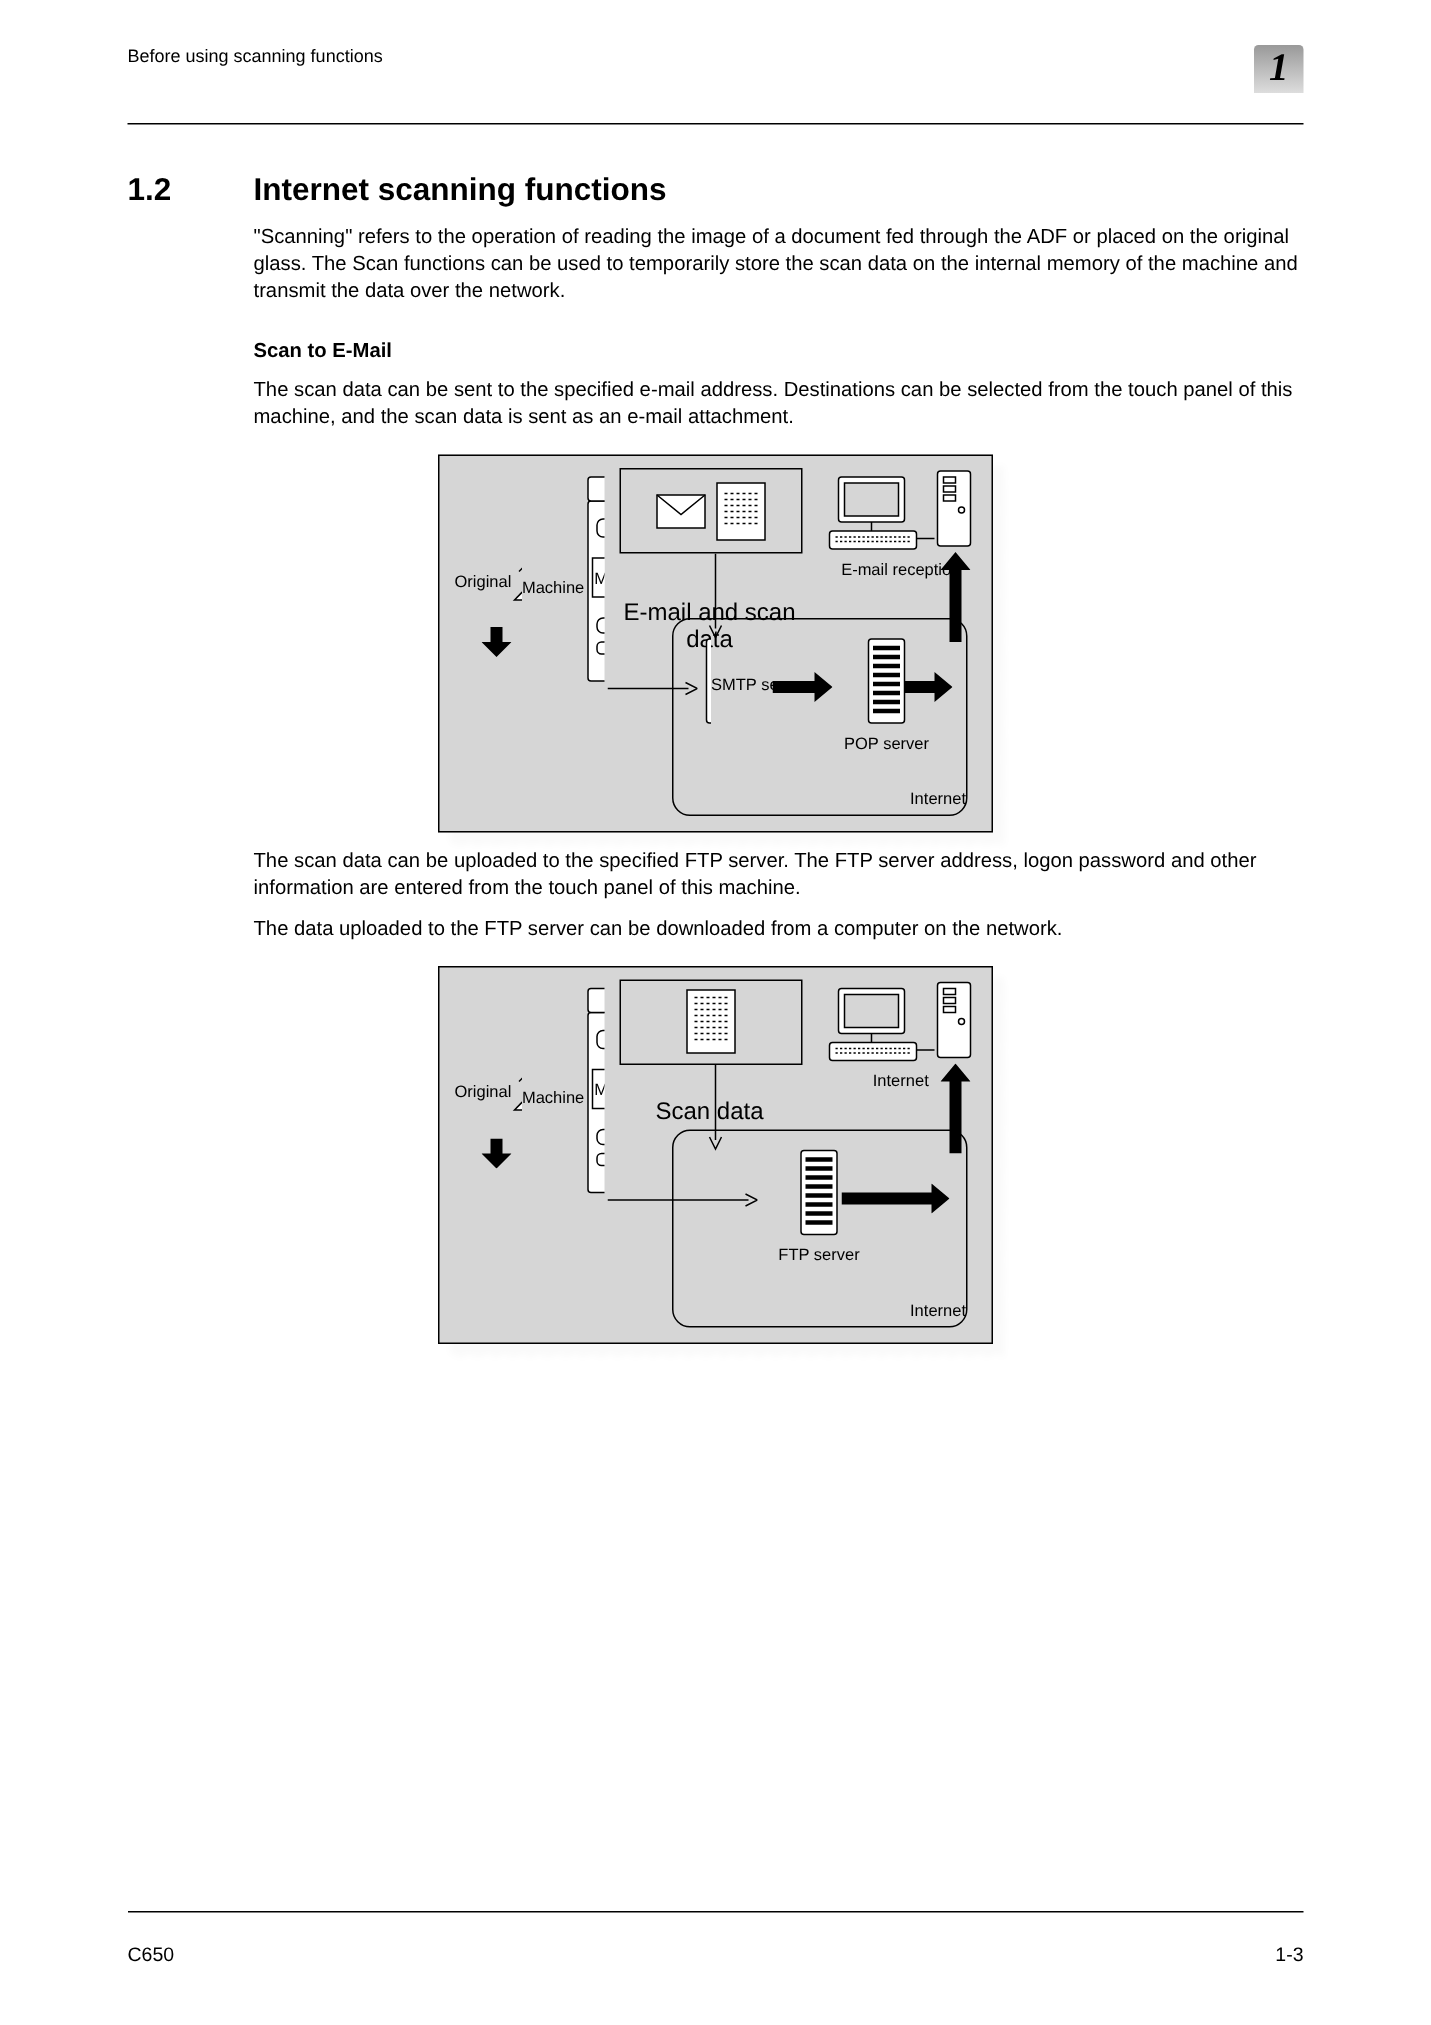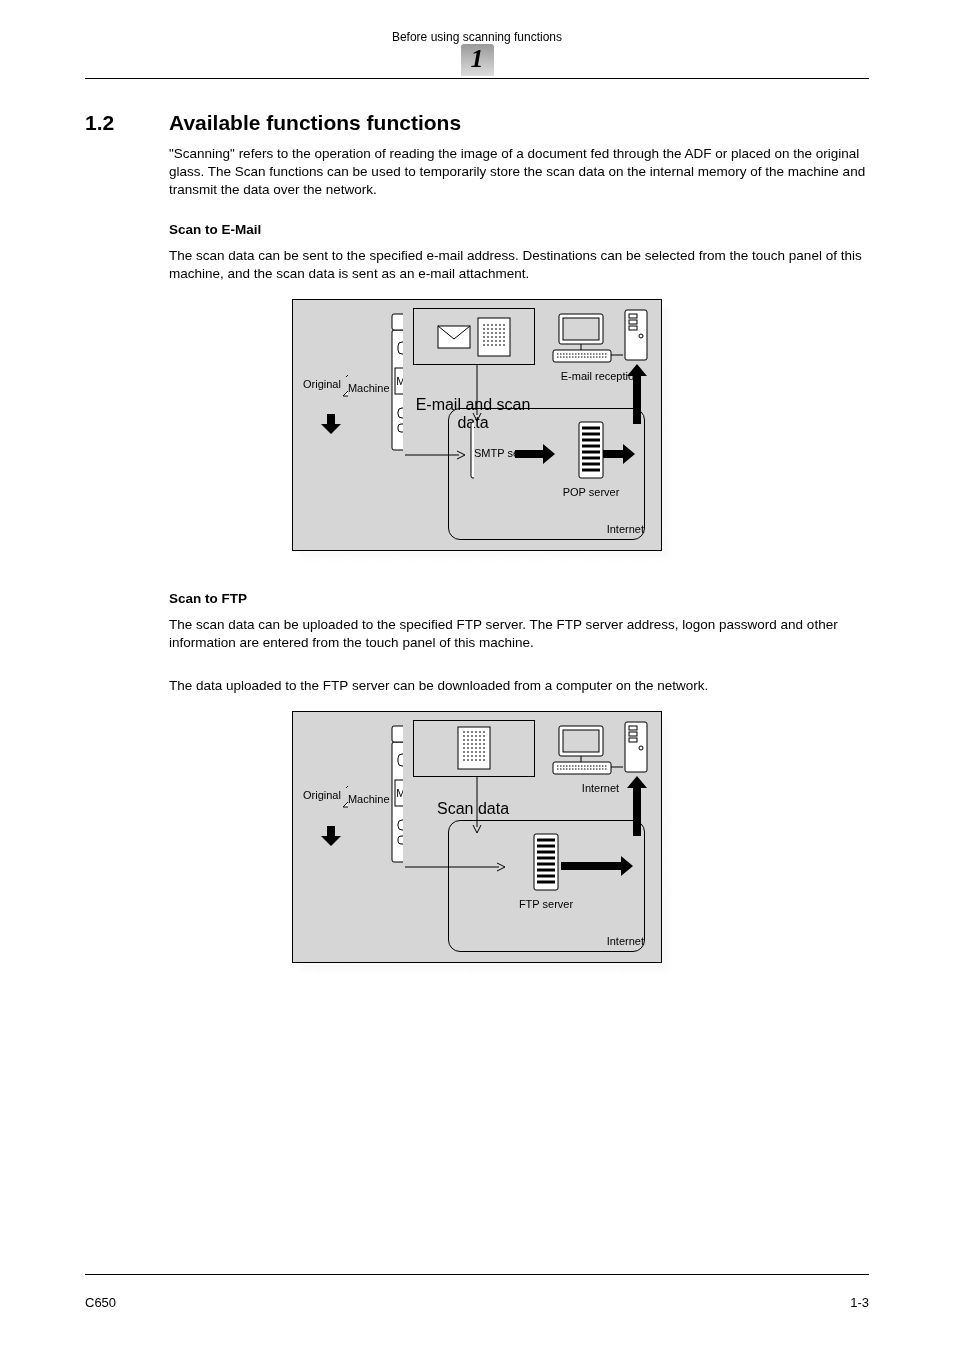--- a/index.html
+++ b/index.html
@@ -10,24 +10,23 @@
     width: 954px;
   }
   .page {
     padding: 30px 85px 60px 85px;
     box-sizing: border-box;
     width: 954px;
   }
   .header-row {
     display: flex;
     justify-content: space-between;
-    align-items: center;
+    align-items: flex-start;
     border-bottom: 1px solid #000;
-    padding-bottom: 2px;
-    flex-direction: column;
+    padding-bottom: 20px;
   }
   .header-text {
     font-size: 12px;
   }
   .chapter-badge {
     background: linear-gradient(to bottom, #999, #ddd);
     color: #000;
     font-weight: bold;
     font-style: italic;
     font-size: 26px;
@@ -176,21 +175,21 @@
 
 <div class="page">
 
   <div class="header-row">
     <span class="header-text">Before using scanning functions</span>
     <span class="chapter-badge">1</span>
   </div>
 
   <div class="section-row">
     <span class="section-num">1.2</span>
-    <span class="section-title">Available functions functions</span>
+    <span class="section-title">Internet scanning functions</span>
   </div>
 
   <div class="body-text">"Scanning" refers to the operation of reading the image of a document fed through the ADF or placed on the original glass. The Scan functions can be used to temporarily store the scan data on the internal memory of the machine and transmit the data over the network.</div>
 
   <div class="sub-heading">Scan to E-Mail</div>
   <div class="body-text">The scan data can be sent to the specified e-mail address. Destinations can be selected from the touch panel of this machine, and the scan data is sent as an e-mail attachment.</div>
 
   <div class="diagram-wrap">
     <div class="diagram-shadow">
       <div class="d-shadow"></div>
@@ -325,23 +324,22 @@
         </svg>
 
         <svg style="position:absolute; left:112px; top:150px;" width="60" height="10">
           <line x1="0" y1="5" x2="54" y2="5" stroke="#000"></line>
           <path d="M52 1 L60 5 L52 9" fill="none" stroke="#000"></path>
         </svg>
       </div>
     </div>
   </div>
 
-  <div class="sub-heading" style="margin-top:40px;">Scan to FTP</div>
   <div class="body-text">The scan data can be uploaded to the specified FTP server. The FTP server address, logon password and other information are entered from the touch panel of this machine.</div>
-  <div class="body-text" style="margin-top:24px;">The data uploaded to the FTP server can be downloaded from a computer on the network.</div>
+  <div class="body-text" style="margin-top:8px;">The data uploaded to the FTP server can be downloaded from a computer on the network.</div>
 
   <div class="diagram-wrap">
     <div class="diagram-shadow">
       <div class="d-shadow"></div>
       <div class="diagram">
 
         <div class="label-group">
           <span class="orig-label">Original</span>
           <svg class="orig-icon" width="52" height="28">
             <g fill="#fff" stroke="#000" stroke-width="1">

